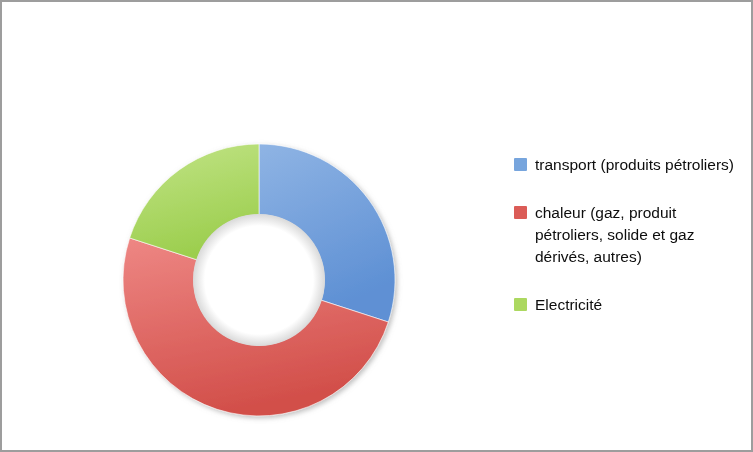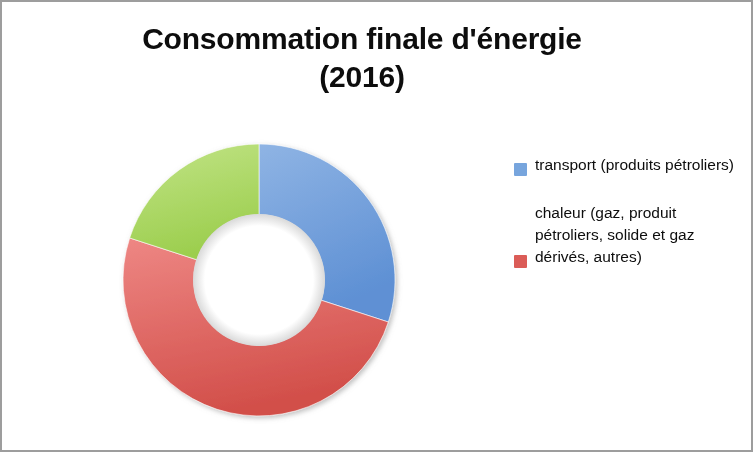--- a/index.html
+++ b/index.html
@@ -51,21 +51,21 @@
 
   
   #legend {
     position: absolute;
     left: 512px;
     top: 152px;
     width: 225px;
   }
   .legend-item {
     display: flex;
-    align-items: flex-end;
+    align-items: flex-start;
     margin-bottom: 26px;
   }
   .legend-swatch {
     flex: 0 0 auto;
     width: 13px;
     height: 13px;
     margin-top: 4px;
     margin-right: 8px;
     border-radius: 1px;
   }
@@ -74,22 +74,20 @@
     font-size: 15.5px;
     line-height: 22px;
     color: #0d0d0d;
   }
 </style>
 </head>
 <body>
 
 <div id="canvas">
 
-  <div id="chart-title">Consommation finale d'énergie
-(2016)</div>
 
   <div id="plot-area">
     <svg id="donut-svg" viewBox="0 0 278 278">
       <defs>
         <linearGradient id="grad-blue" x1="0" y1="0" x2="0.35" y2="1">
           <stop offset="0%" stop-color="#8FB4E4"></stop>
           <stop offset="100%" stop-color="#5E90D4"></stop>
         </linearGradient>
         <linearGradient id="grad-red" x1="0" y1="0" x2="0.3" y2="1">
           <stop offset="0%" stop-color="#EE8784"></stop>
@@ -123,15 +121,19 @@
     <div class="legend-item">
       <span class="legend-swatch" style="background: rgb(119, 165, 221);"></span>
       <span class="legend-label">transport (produits pétroliers)</span>
     </div>
 
     <div class="legend-item">
       <span class="legend-swatch" style="background: rgb(219, 92, 87);"></span>
       <span class="legend-label">chaleur (gaz, produit pétroliers, solide et gaz dérivés, autres)</span>
     </div>
 
+    <div class="legend-item">
+      <span class="legend-swatch" style="background: rgb(172, 216, 96);"></span>
+      <span class="legend-label">Electricité</span>
+    </div>
 
   </div>
 </div>
 
 </body></html>

